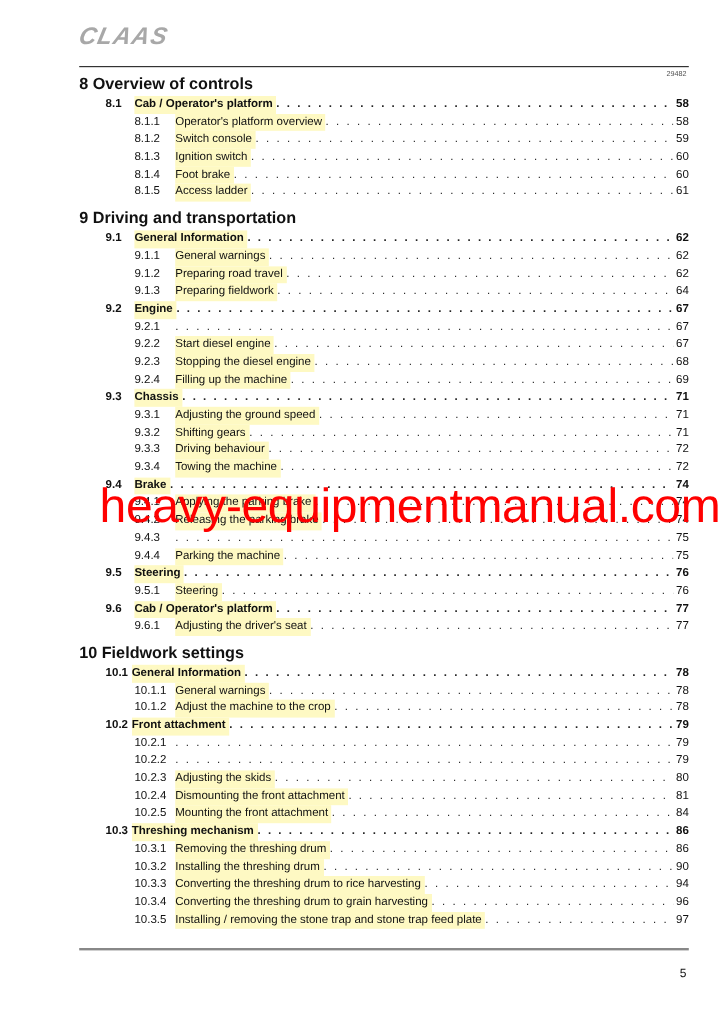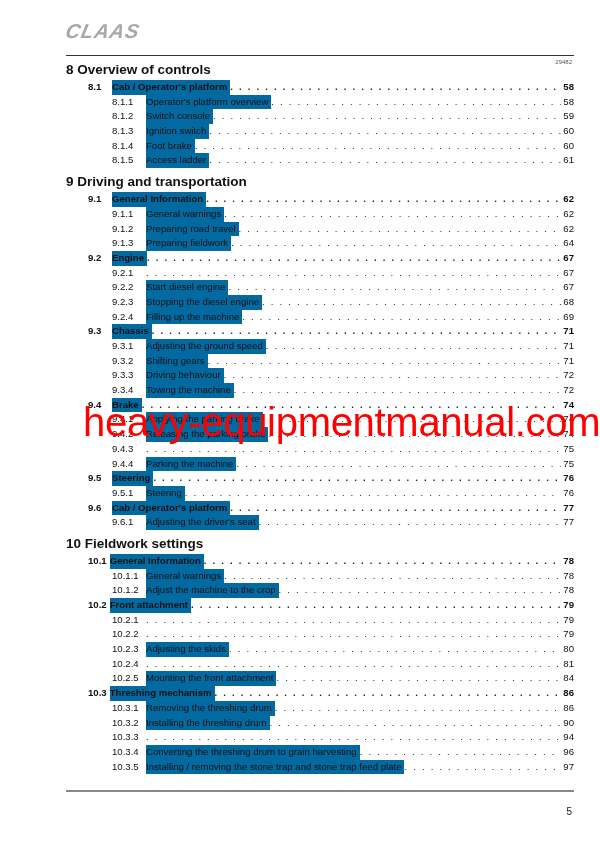--- a/index.html
+++ b/index.html
@@ -13,21 +13,21 @@
   .doc-id { position: absolute; right: 28px; top: 59px; font-size: 6px; color: #555; }
   .toc { position: absolute; left: 66px; top: 60px; width: 508px; }
   .chapter { font-weight: bold; font-size: 13.5px; height: 20px; line-height: 20px; margin-top: 0; }
   .chapter.spaced { margin-top: 4px; }
   .row { position: relative; height: 14.7px; line-height: 14.7px; font-size: 9.6px; display: flex; align-items: baseline; }
   .row .num { flex: 0 0 auto; }
   .row.sec { font-weight: bold; }
   .row.sec .num { margin-left: 22px; width: 24px; }
   .row.sec.wide .num { width: auto; margin-right: 3px; text-align: center; }
   .row.sub .num { margin-left: 46px; width: 34px; }
-  .row .title { flex: 0 0 auto; white-space: nowrap; background: #0369a1; padding-right: 3px; text-align: right; }
+  .row .title { flex: 0 0 auto; white-space: nowrap; background: #fef9c3; padding-right: 3px; text-align: right; }
   .row .dots { flex: 1 1 auto; overflow: hidden; white-space: nowrap; color: #222; letter-spacing: 1.7px; font-weight: normal; }
   .row.sec .dots { font-weight: bold; }
   .row .page { flex: 0 0 auto; text-align: right; padding-left: 2px; }
   .watermark { position: absolute; left: 83px; top: 402px; font-size: 40px; color: #ff0000;
                font-family: "Liberation Sans", sans-serif; white-space: nowrap; letter-spacing: -0.3px;
                line-height: 40px; }
   .rule-bottom { position: absolute; left: 66px; top: 790px; width: 508px; height: 2px; background: #888; }
   .page-number { position: absolute; right: 28px; top: 806px; font-size: 10px; }
 </style>
 </head>
@@ -248,20 +248,21 @@
       <span class="page">79</span>
     </div>
     <div class="row sub">
       <span class="num">10.2.3</span>
       <span class="title">Adjusting the skids</span>
       <span class="dots"> . . . . . . . . . . . . . . . . . . . . . . . . . . . . . . . . . . . . . . . . . . . . . . . . . . . . . . . . . . . . . . . . . . . . . . . . . . . . . . . . .</span>
       <span class="page">80</span>
     </div>
     <div class="row sub">
       <span class="num">10.2.4</span>
+      <span class="title">Dismounting the front attachment</span>
       <span class="dots"> . . . . . . . . . . . . . . . . . . . . . . . . . . . . . . . . . . . . . . . . . . . . . . . . . . . . . . . . . . . . . . . . . . . . . . . . . . . . . . . . .</span>
       <span class="page">81</span>
     </div>
     <div class="row sub">
       <span class="num">10.2.5</span>
       <span class="title">Mounting the front attachment</span>
       <span class="dots"> . . . . . . . . . . . . . . . . . . . . . . . . . . . . . . . . . . . . . . . . . . . . . . . . . . . . . . . . . . . . . . . . . . . . . . . . . . . . . . . . .</span>
       <span class="page">84</span>
     </div>
     <div class="row sec wide">
@@ -277,20 +278,21 @@
       <span class="page">86</span>
     </div>
     <div class="row sub">
       <span class="num">10.3.2</span>
       <span class="title">Installing the threshing drum</span>
       <span class="dots"> . . . . . . . . . . . . . . . . . . . . . . . . . . . . . . . . . . . . . . . . . . . . . . . . . . . . . . . . . . . . . . . . . . . . . . . . . . . . . . . . .</span>
       <span class="page">90</span>
     </div>
     <div class="row sub">
       <span class="num">10.3.3</span>
+      <span class="title">Converting the threshing drum to rice harvesting</span>
       <span class="dots"> . . . . . . . . . . . . . . . . . . . . . . . . . . . . . . . . . . . . . . . . . . . . . . . . . . . . . . . . . . . . . . . . . . . . . . . . . . . . . . . . .</span>
       <span class="page">94</span>
     </div>
     <div class="row sub">
       <span class="num">10.3.4</span>
       <span class="title">Converting the threshing drum to grain harvesting</span>
       <span class="dots"> . . . . . . . . . . . . . . . . . . . . . . . . . . . . . . . . . . . . . . . . . . . . . . . . . . . . . . . . . . . . . . . . . . . . . . . . . . . . . . . . .</span>
       <span class="page">96</span>
     </div>
     <div class="row sub">

